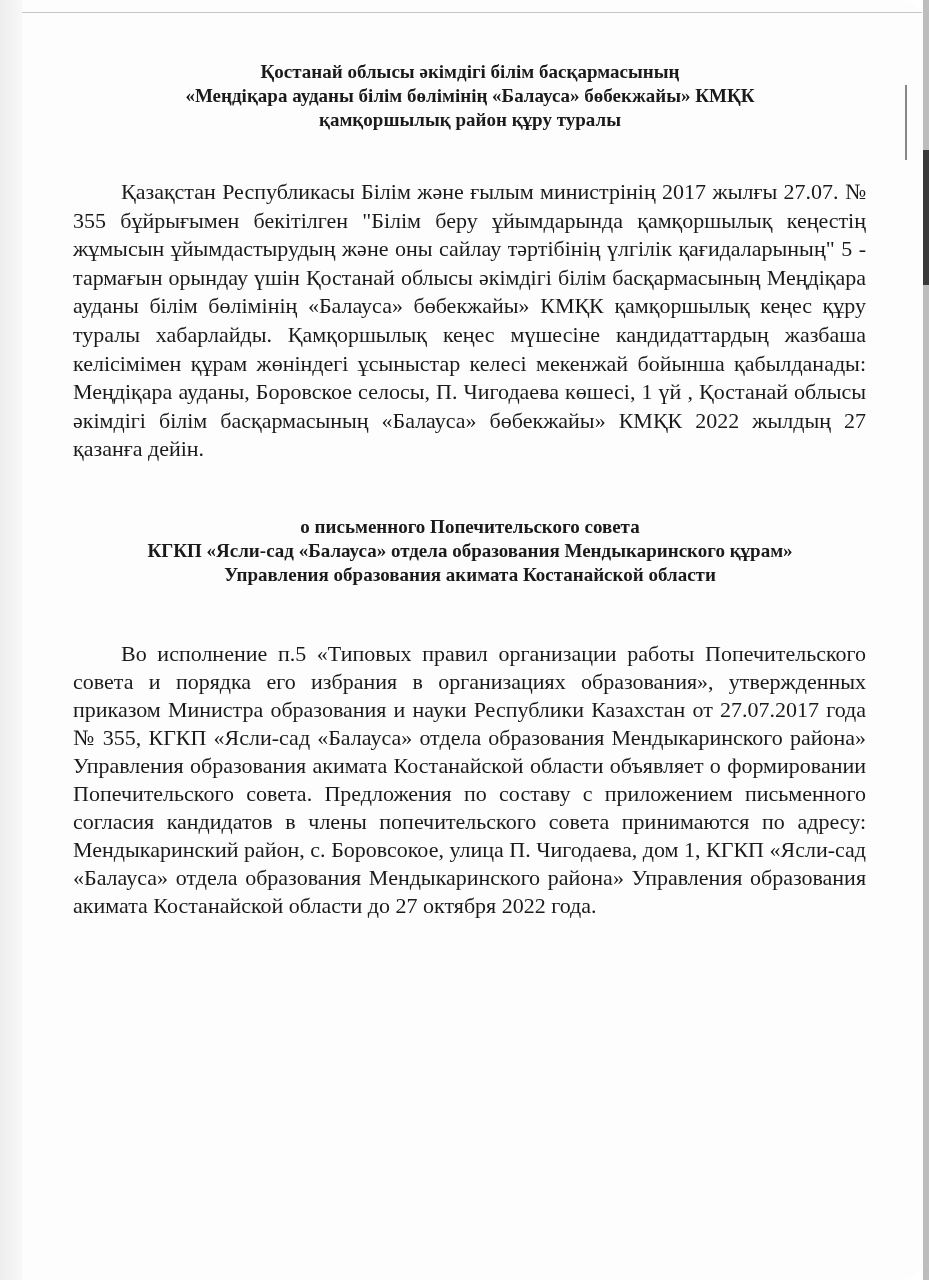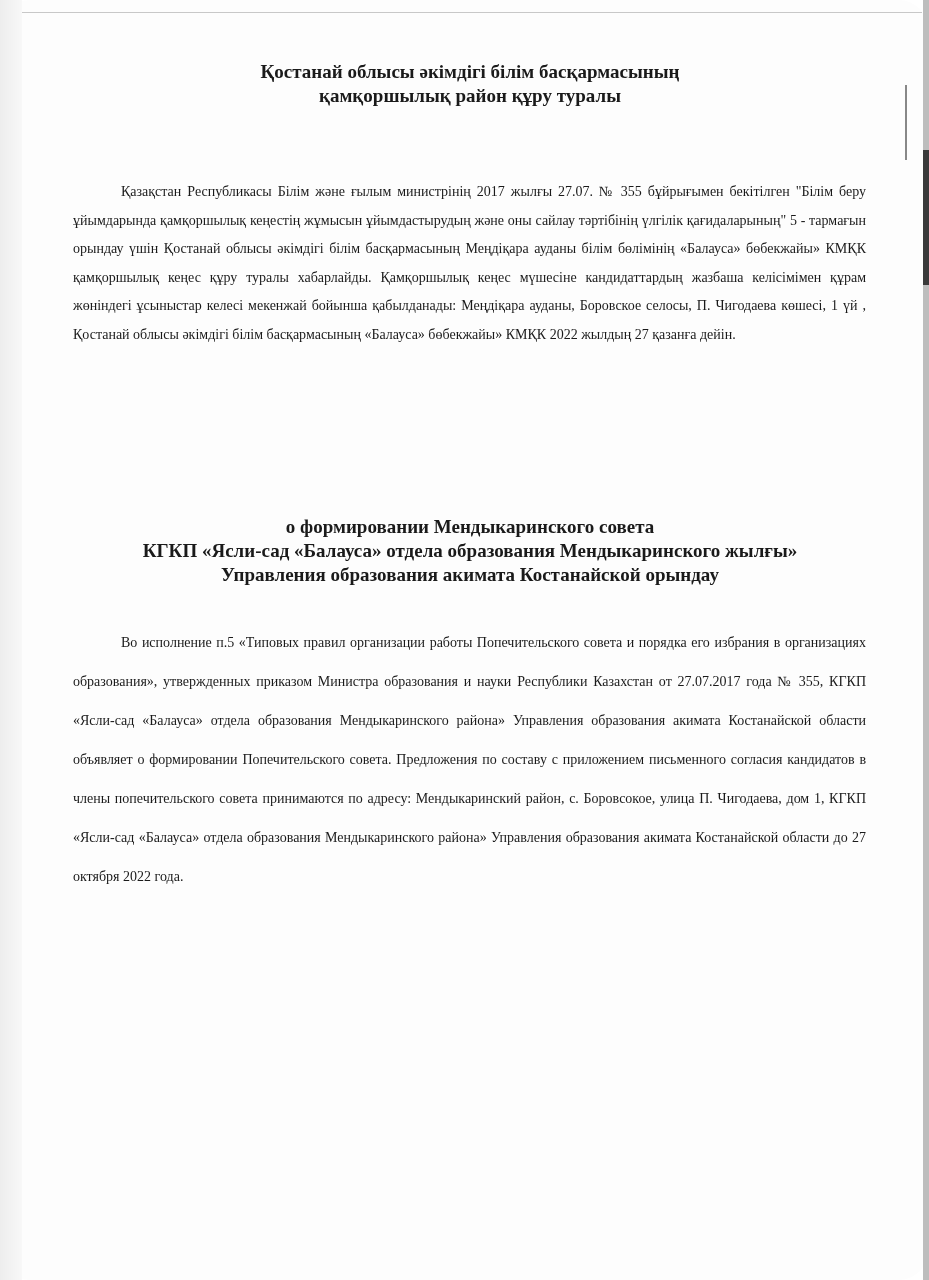--- a/index.html
+++ b/index.html
@@ -64,45 +64,46 @@
       font-size: 19px;
       line-height: 24px;
     }
     .heading-block div { margin: 0; }
     .kz-heading { top: 60px; }
     .ru-heading { top: 515px; }
     .body-paragraph {
       position: absolute;
       left: 73px;
       width: 793px;
-      font-size: 14px;
+      font-size: 22px;
       line-height: 28.6px;
       text-align: justify;
       text-indent: 48px;
     }
     .kz-paragraph { top: 178px; }
-    .ru-paragraph { top: 623px; line-height: 39px; }
+    .ru-paragraph { top: 640px; line-height: 28px; }
   </style>
 </head>
 <body>
 
 <div class="page">
   <div class="scan-left-edge"></div>
   <div class="scan-top-edge"></div>
   <div class="scan-right-edge"></div>
   <div class="scan-right-edge-dark"></div>
   <div class="scan-streak"></div>
 
   <div class="heading-block kz-heading">
     <div>Қостанай облысы әкімдігі білім басқармасының</div>
+    <div>«Меңдіқара ауданы білім бөлімінің «Балауса» бөбекжайы» КМҚК</div>
     <div>қамқоршылық район құру туралы</div>
   </div>
 
   <p class="body-paragraph kz-paragraph" style="margin:0;">Қазақстан Республикасы Білім және ғылым министрінің 2017 жылғы 27.07. № 355 бұйрығымен бекітілген "Білім беру ұйымдарында қамқоршылық кеңестің жұмысын ұйымдастырудың және оны сайлау тәртібінің үлгілік қағидаларының" 5 - тармағын орындау үшін Қостанай облысы әкімдігі білім басқармасының Меңдіқара ауданы білім бөлімінің «Балауса» бөбекжайы» КМҚК қамқоршылық кеңес құру туралы хабарлайды. Қамқоршылық кеңес мүшесіне кандидаттардың жазбаша келісімімен құрам жөніндегі ұсыныстар келесі мекенжай бойынша қабылданады: Меңдіқара ауданы, Боровское селоcы, П. Чигодаева көшесі, 1 үй , Қостанай облысы әкімдігі білім басқармасының «Балауса» бөбекжайы» КМҚК 2022 жылдың 27 қазанға дейін.</p>
 
   <div class="heading-block ru-heading">
-    <div>о формировании Мендыкаринского совета</div>
-    <div>КГКП «Ясли-сад «Балауса» отдела образования Мендыкаринского жылғы»</div>
-    <div>Управления образования акимата Костанайской орындау</div>
+    <div>о письменного Попечительского совета</div>
+    <div>КГКП «Ясли-сад «Балауса» отдела образования Мендыкаринского құрам»</div>
+    <div>Управления образования акимата Костанайской области</div>
   </div>
 
   <p class="body-paragraph ru-paragraph" style="margin:0;">Во исполнение п.5 «Типовых правил организации работы Попечительского совета и порядка его избрания в организациях образования», утвержденных приказом Министра образования и науки Республики Казахстан от 27.07.2017 года № 355, КГКП «Ясли-сад «Балауса» отдела образования Мендыкаринского района» Управления образования акимата Костанайской области объявляет о формировании Попечительского совета. Предложения по составу с приложением письменного согласия кандидатов в члены попечительского совета принимаются по адресу: Мендыкаринский район, с. Боровсокое, улица П. Чигодаева, дом 1, КГКП «Ясли-сад «Балауса» отдела образования Мендыкаринского района» Управления образования акимата Костанайской области до 27 октября 2022 года.</p>
 </div>
 
 </body></html>

